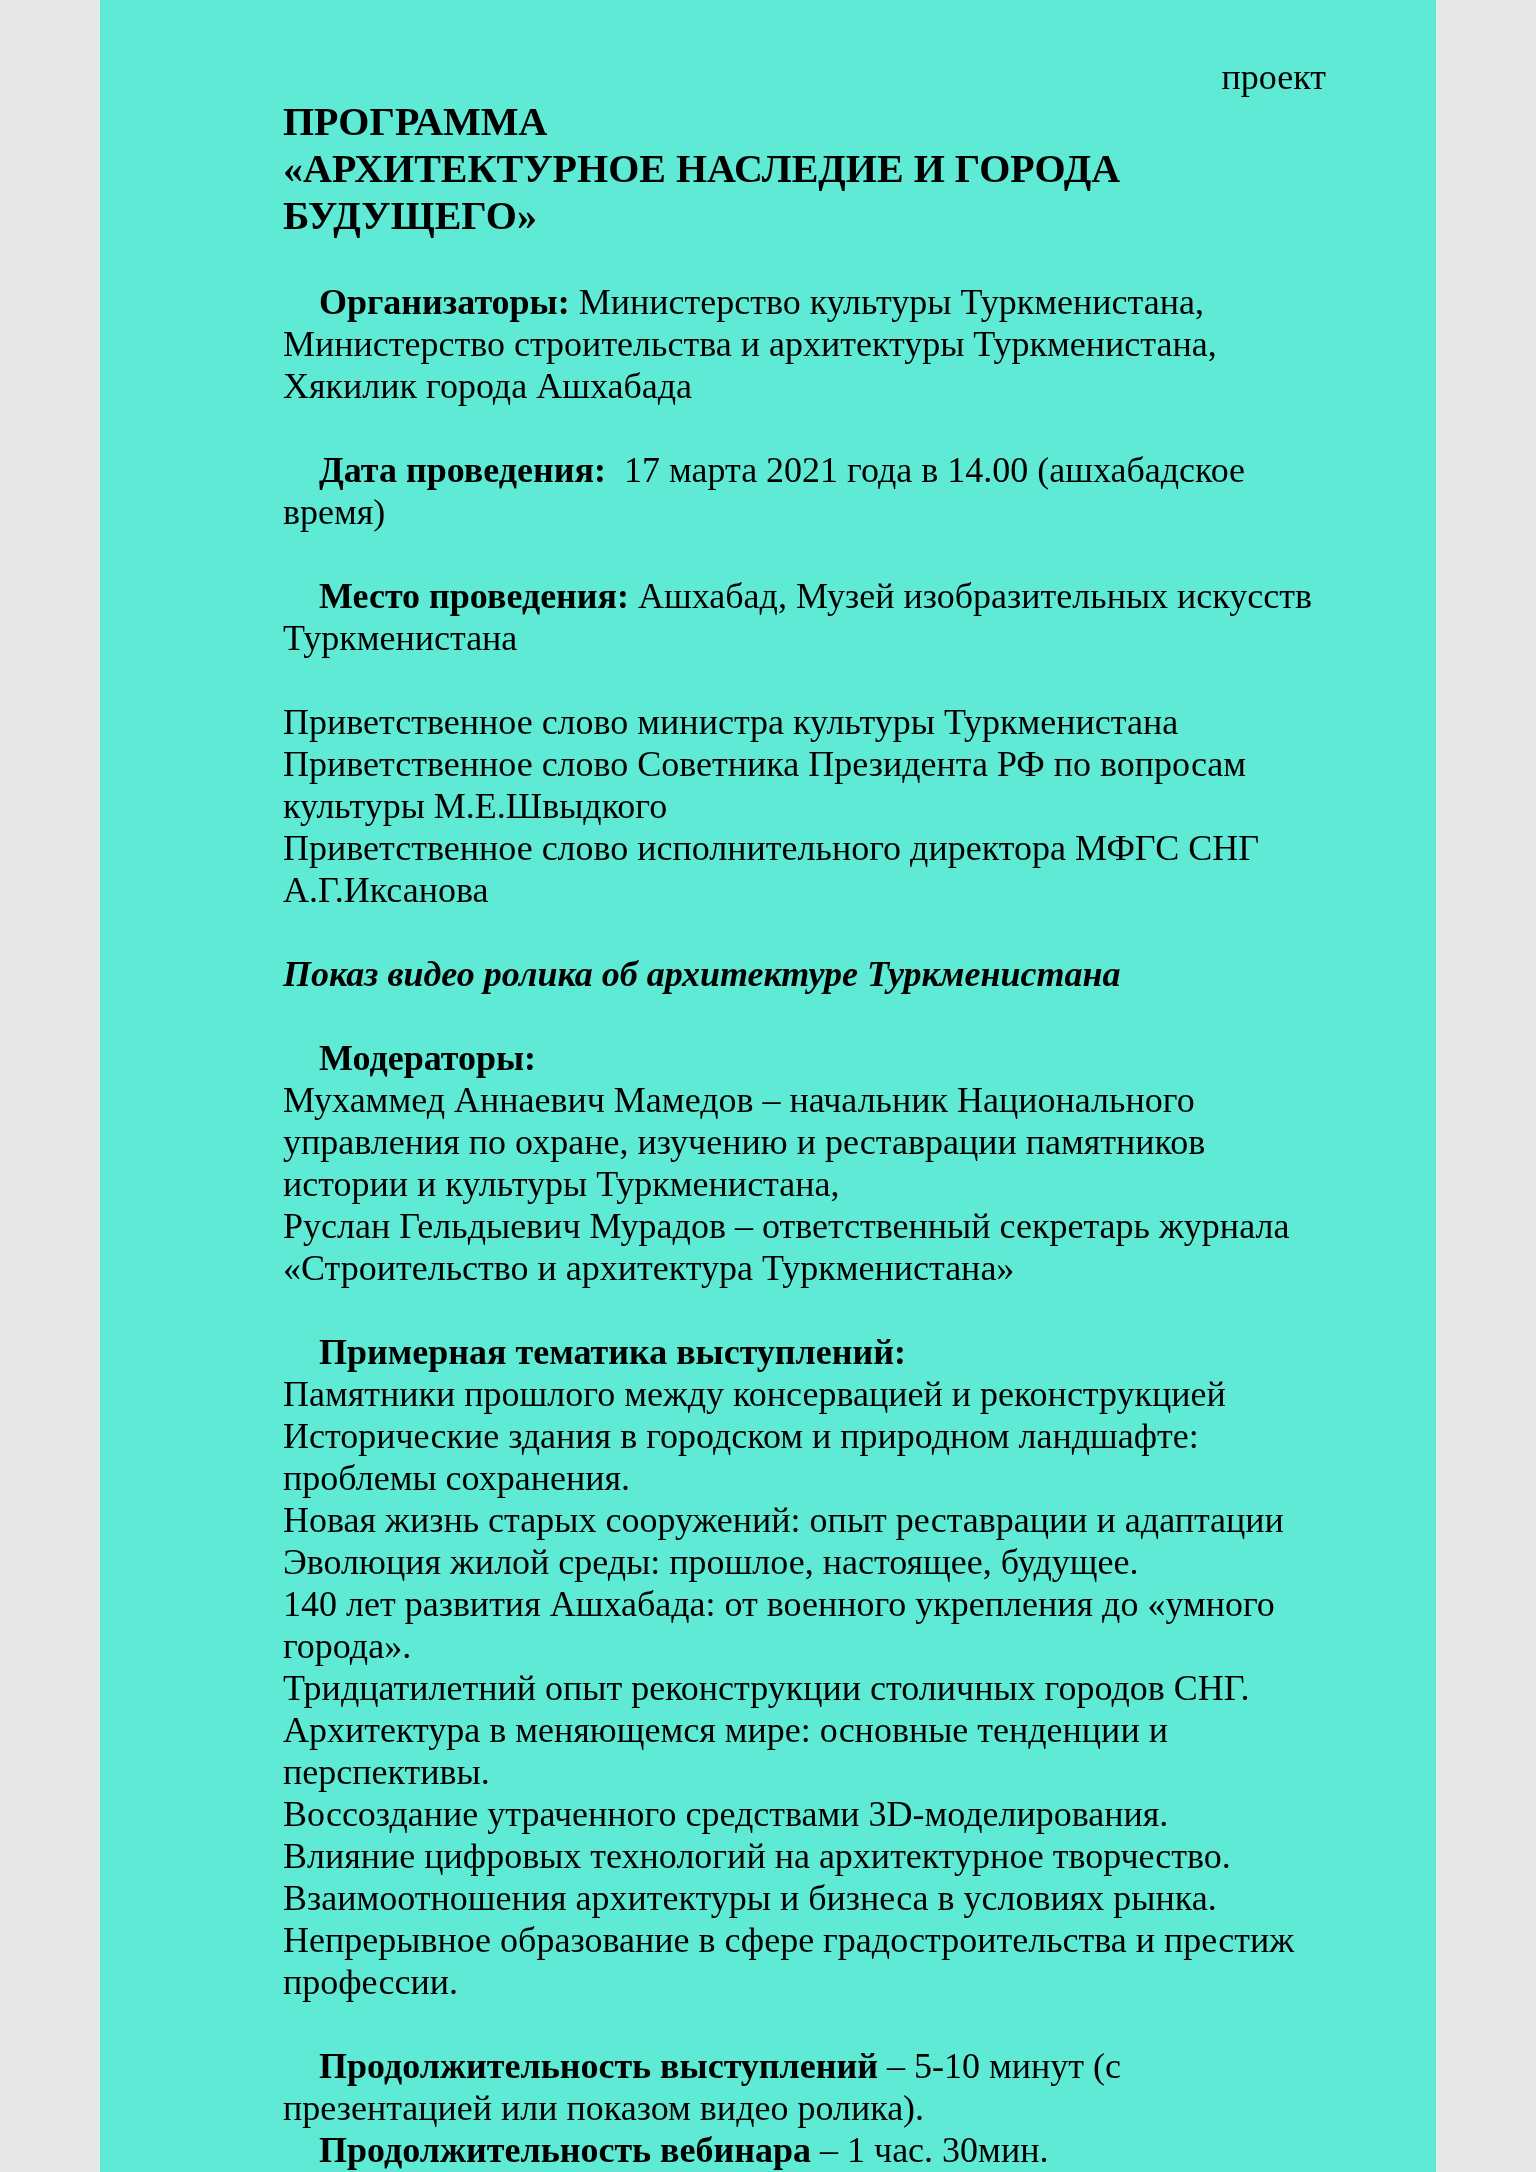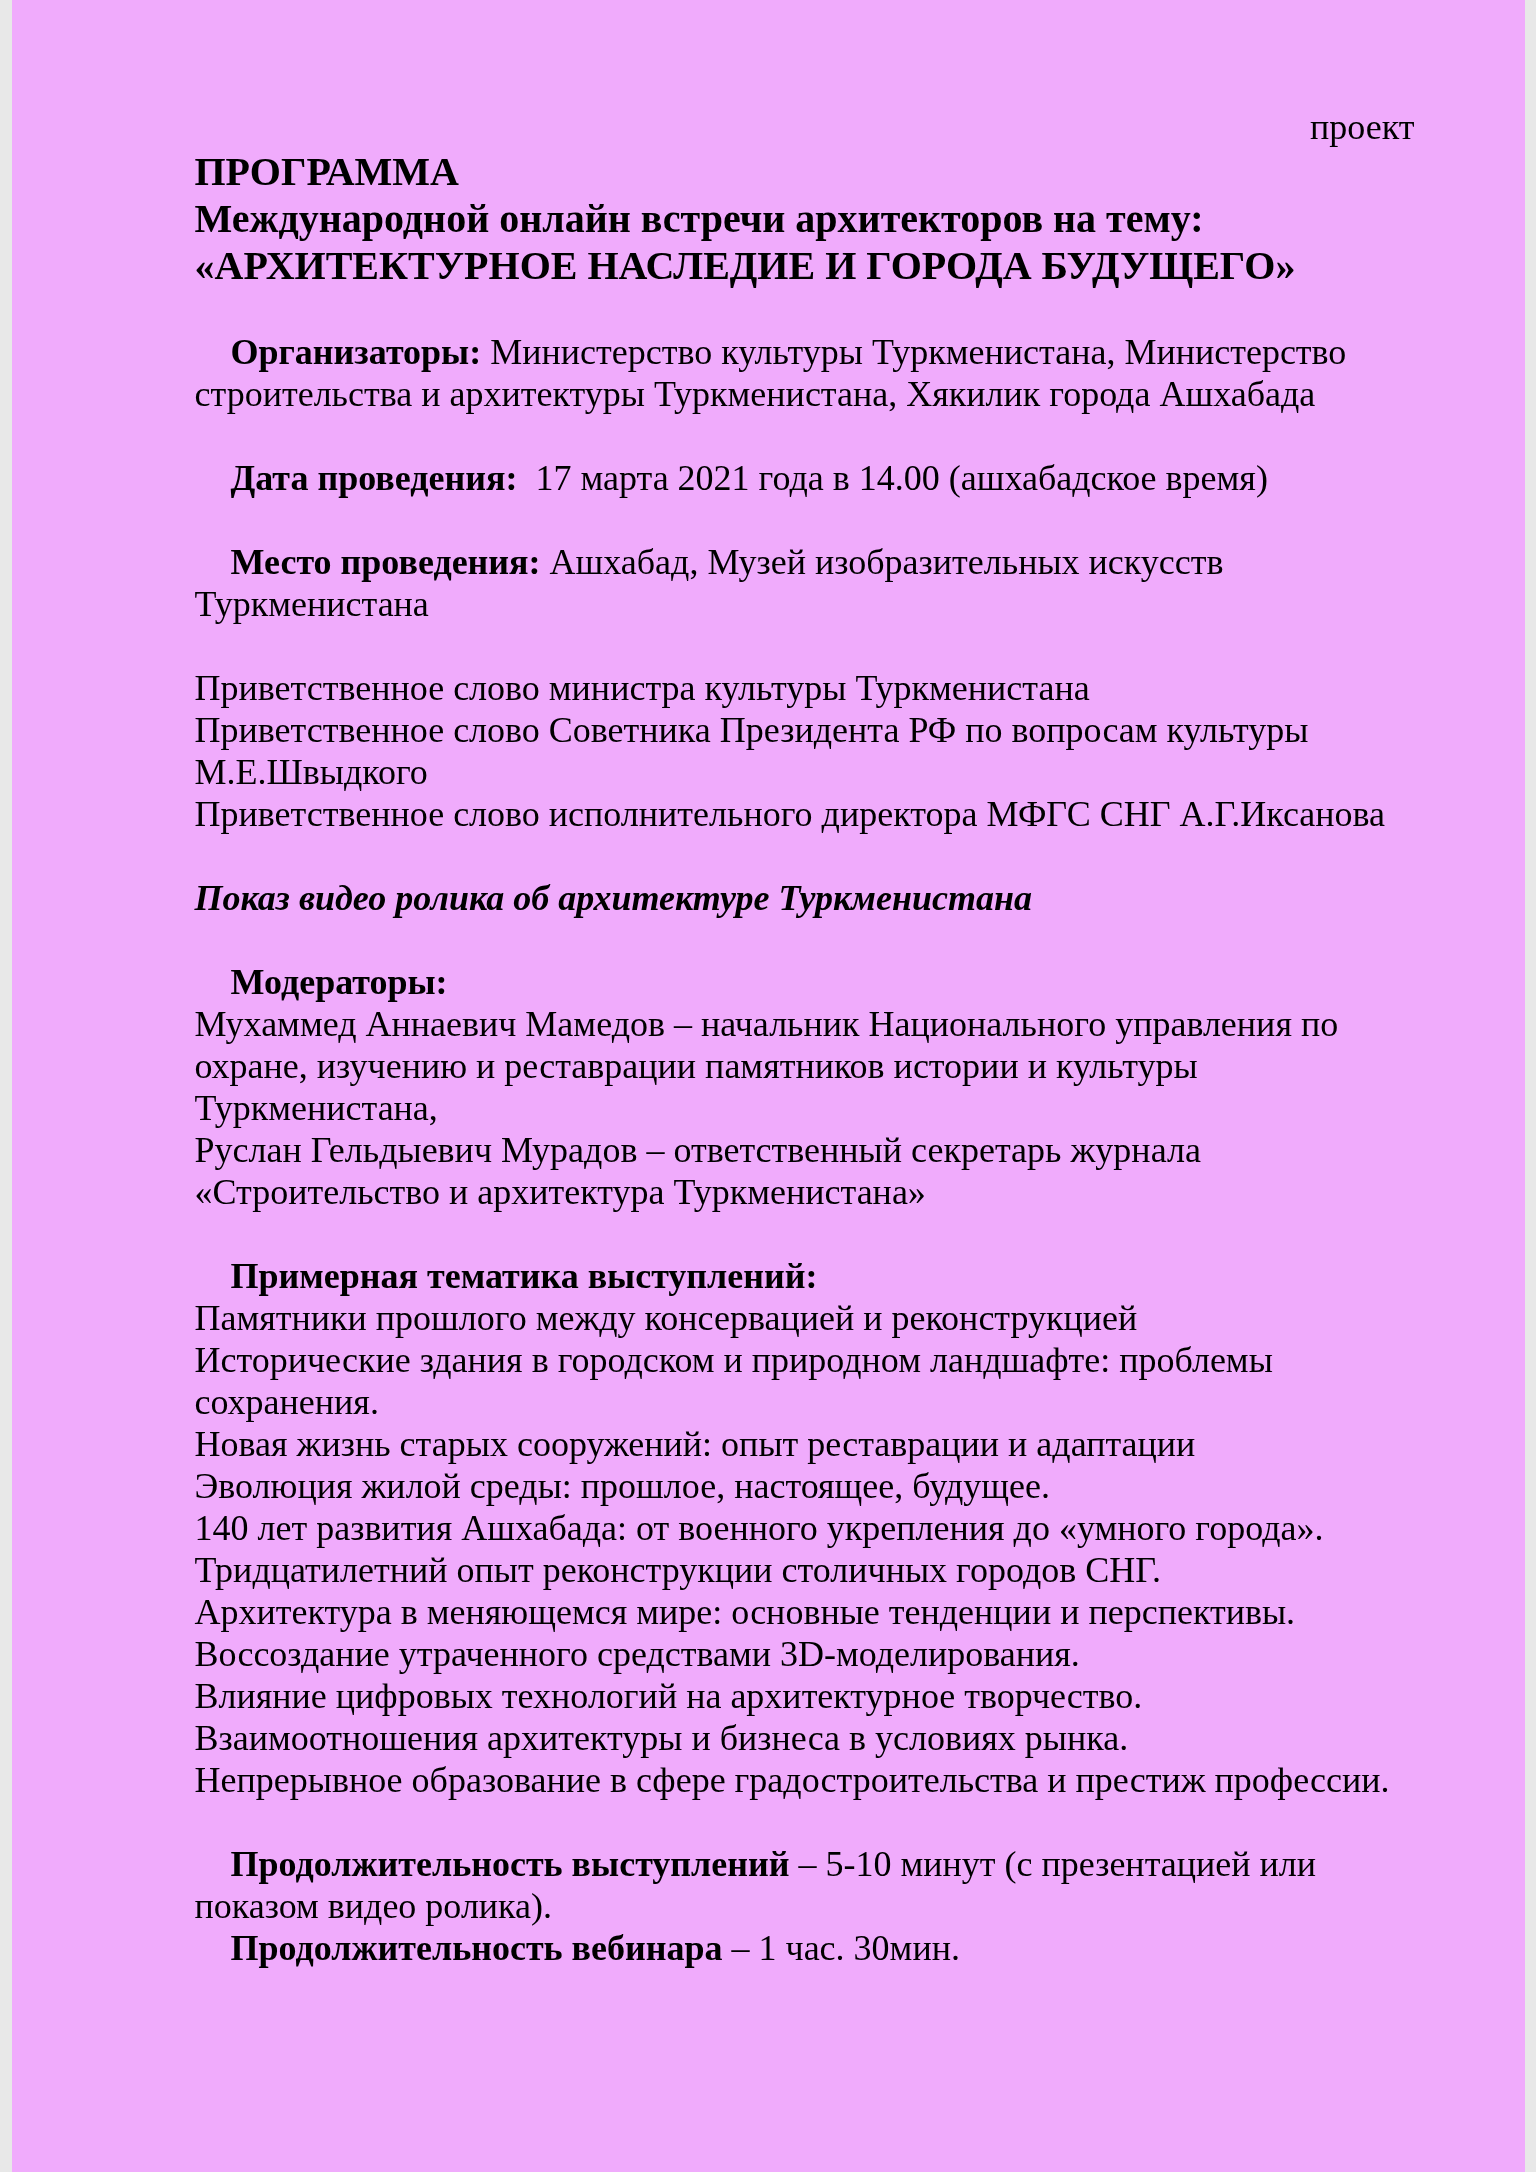--- a/index.html
+++ b/index.html
@@ -1,23 +1,23 @@
 <!DOCTYPE html>
 <html><head>
 <meta charset="utf-8">
 <style>
   html, body { margin: 0; padding: 0; background: #e8e8e8; }
   .page {
     position: relative;
-    width: 1513px;
+    width: 1336px;
     height: 2172px;
     margin: 0 auto;
-    background: #f0abfc;
+    background: #5eead4;
     box-sizing: border-box;
-    padding: 106px 110px 0 183px;
+    padding: 56px 110px 0 183px;
     font-family: "Liberation Serif", "DejaVu Serif", serif;
     font-size: 36px;
     line-height: 42px;
     color: #000000;
   }
   p { margin: 0; white-space: pre-wrap; }
   .watermark { text-align: right; }
   .doc-title { font-weight: bold; font-size: 40px; line-height: 47px; }
   .sp { margin-top: 42px; }         
   b { font-weight: bold; margin-left: 36px; }
@@ -25,21 +25,20 @@
 </style>
 </head>
 <body>
 
 <div class="page">
 
   <p class="watermark">проект</p>
 
   <div class="doc-title">
     <p>ПРОГРАММА</p>
-    <p>Международной онлайн встречи архитекторов на тему:</p>
     <p>«АРХИТЕКТУРНОЕ НАСЛЕДИЕ И ГОРОДА БУДУЩЕГО»</p>
   </div>
 
   <p class="sp"><b>Организаторы:</b><span> Министерство культуры Туркменистана, Министерство строительства и архитектуры Туркменистана, Хякилик города Ашхабада</span></p>
 
   <p class="sp"><b>Дата проведения:</b><span>  17 марта 2021 года в 14.00 (ашхабадское время)</span></p>
 
   <p class="sp"><b>Место проведения:</b><span> Ашхабад, Музей изобразительных искусств Туркменистана</span></p>
 
   <div class="sp">

